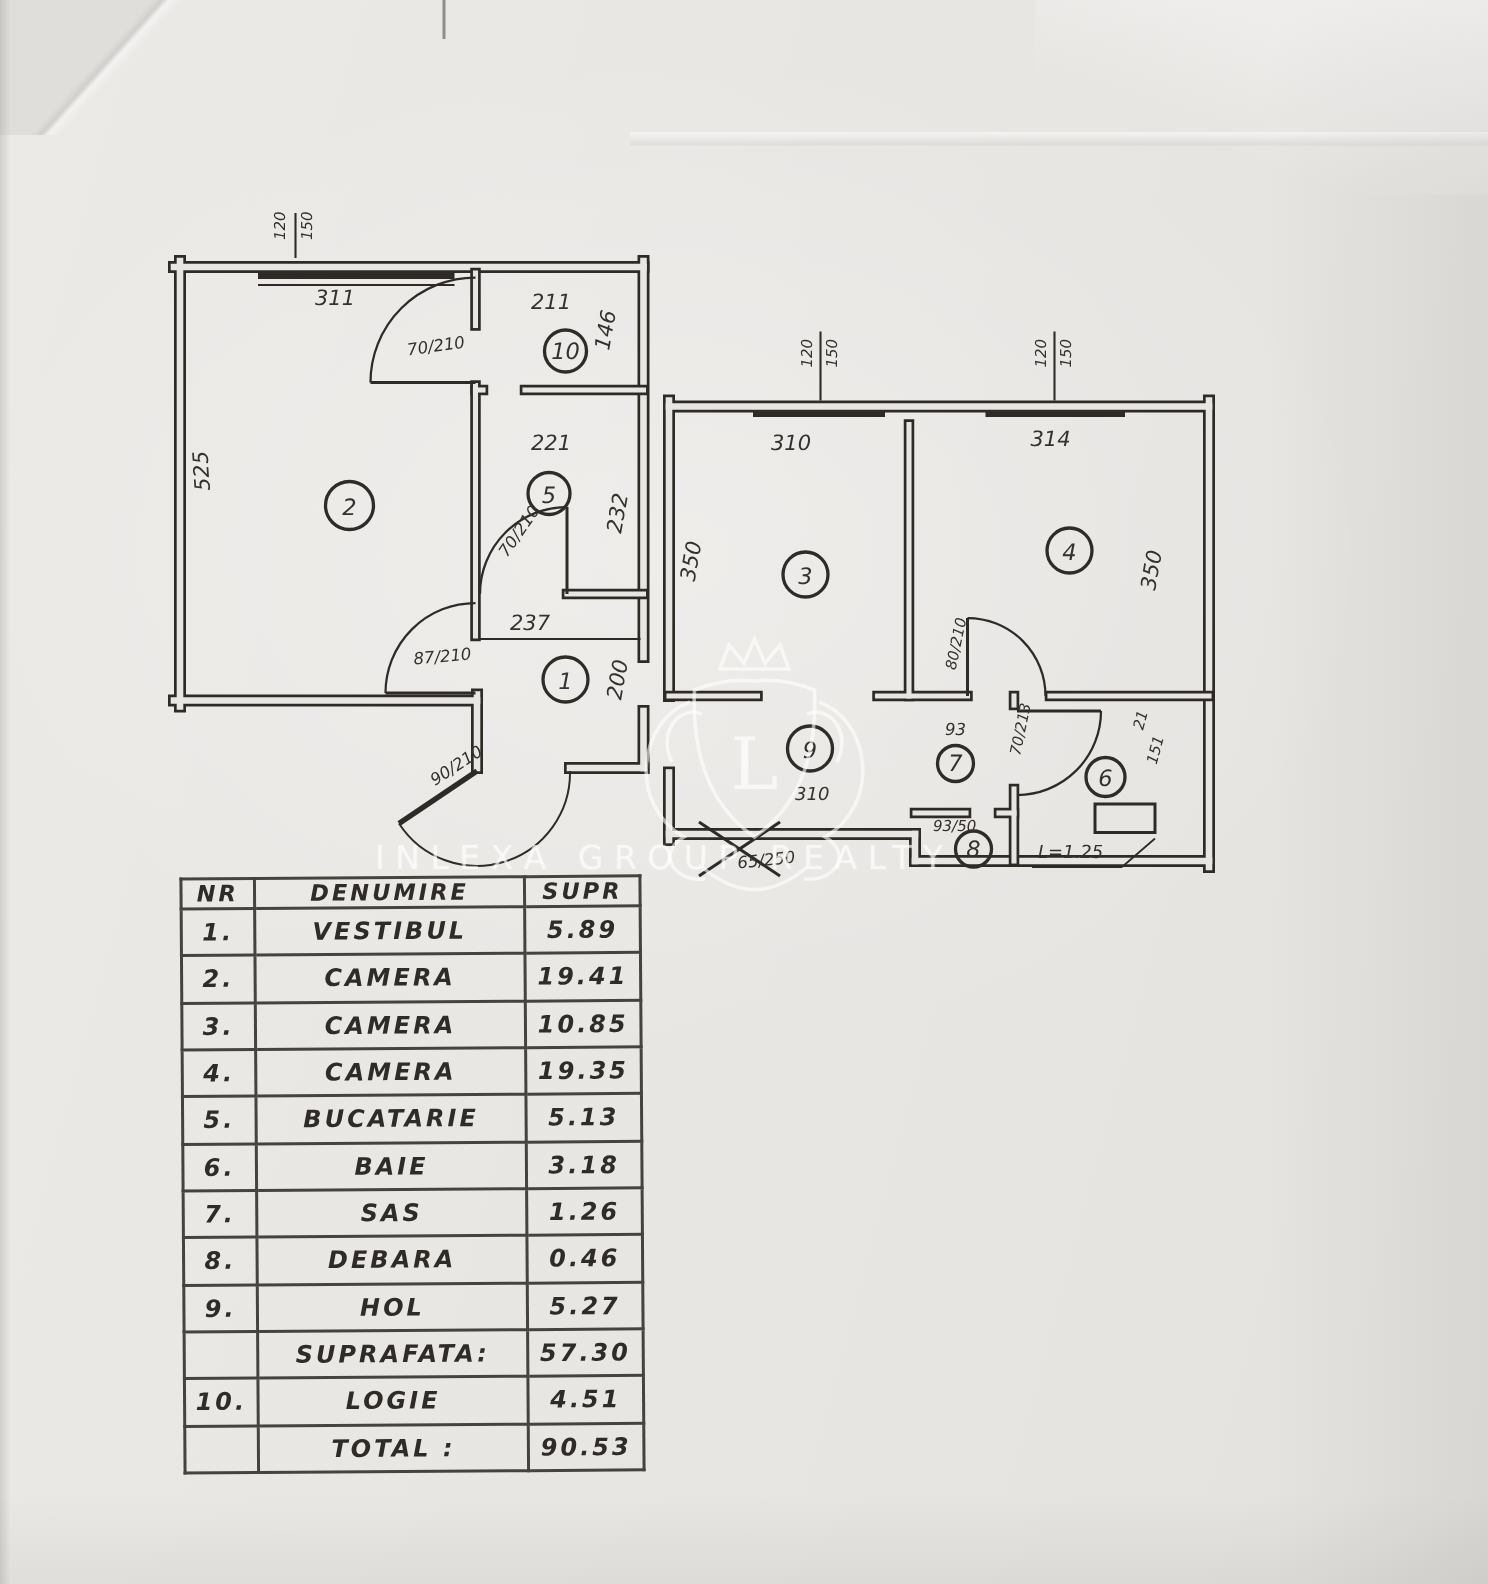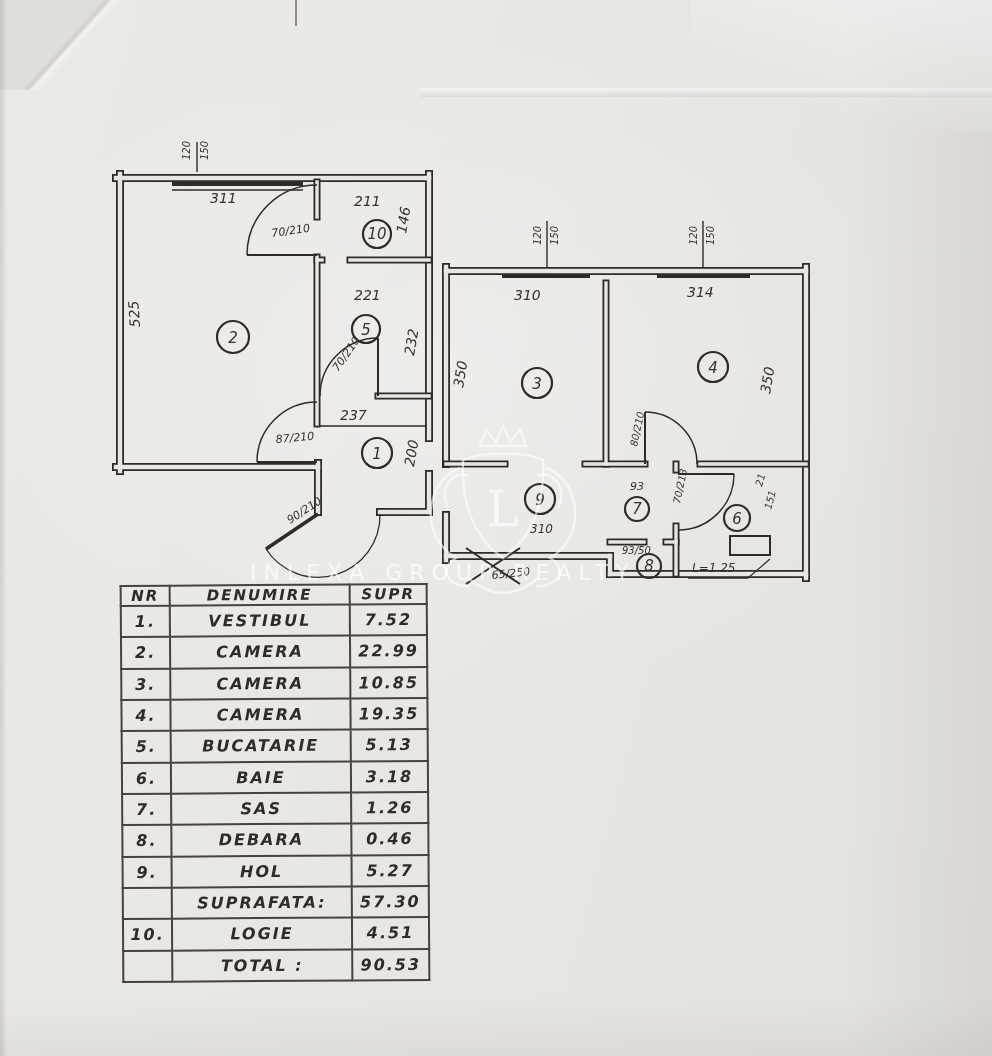--- a/index.html
+++ b/index.html
@@ -308,26 +308,26 @@
         <tr>
           <th class="c-nr">NR</th>
           <th class="c-name">DENUMIRE</th>
           <th class="c-area">SUPR</th>
         </tr>
       </thead>
       <tbody>
           <tr>
             <td class="c-nr">1.</td>
             <td class="c-name">VESTIBUL</td>
-            <td class="c-area">7.52</td>
+            <td class="c-area">5.89</td>
           </tr>
           <tr>
             <td class="c-nr">2.</td>
             <td class="c-name">CAMERA</td>
-            <td class="c-area">22.99</td>
+            <td class="c-area">19.41</td>
           </tr>
           <tr>
             <td class="c-nr">3.</td>
             <td class="c-name">CAMERA</td>
             <td class="c-area">10.85</td>
           </tr>
           <tr>
             <td class="c-nr">4.</td>
             <td class="c-name">CAMERA</td>
             <td class="c-area">19.35</td>

